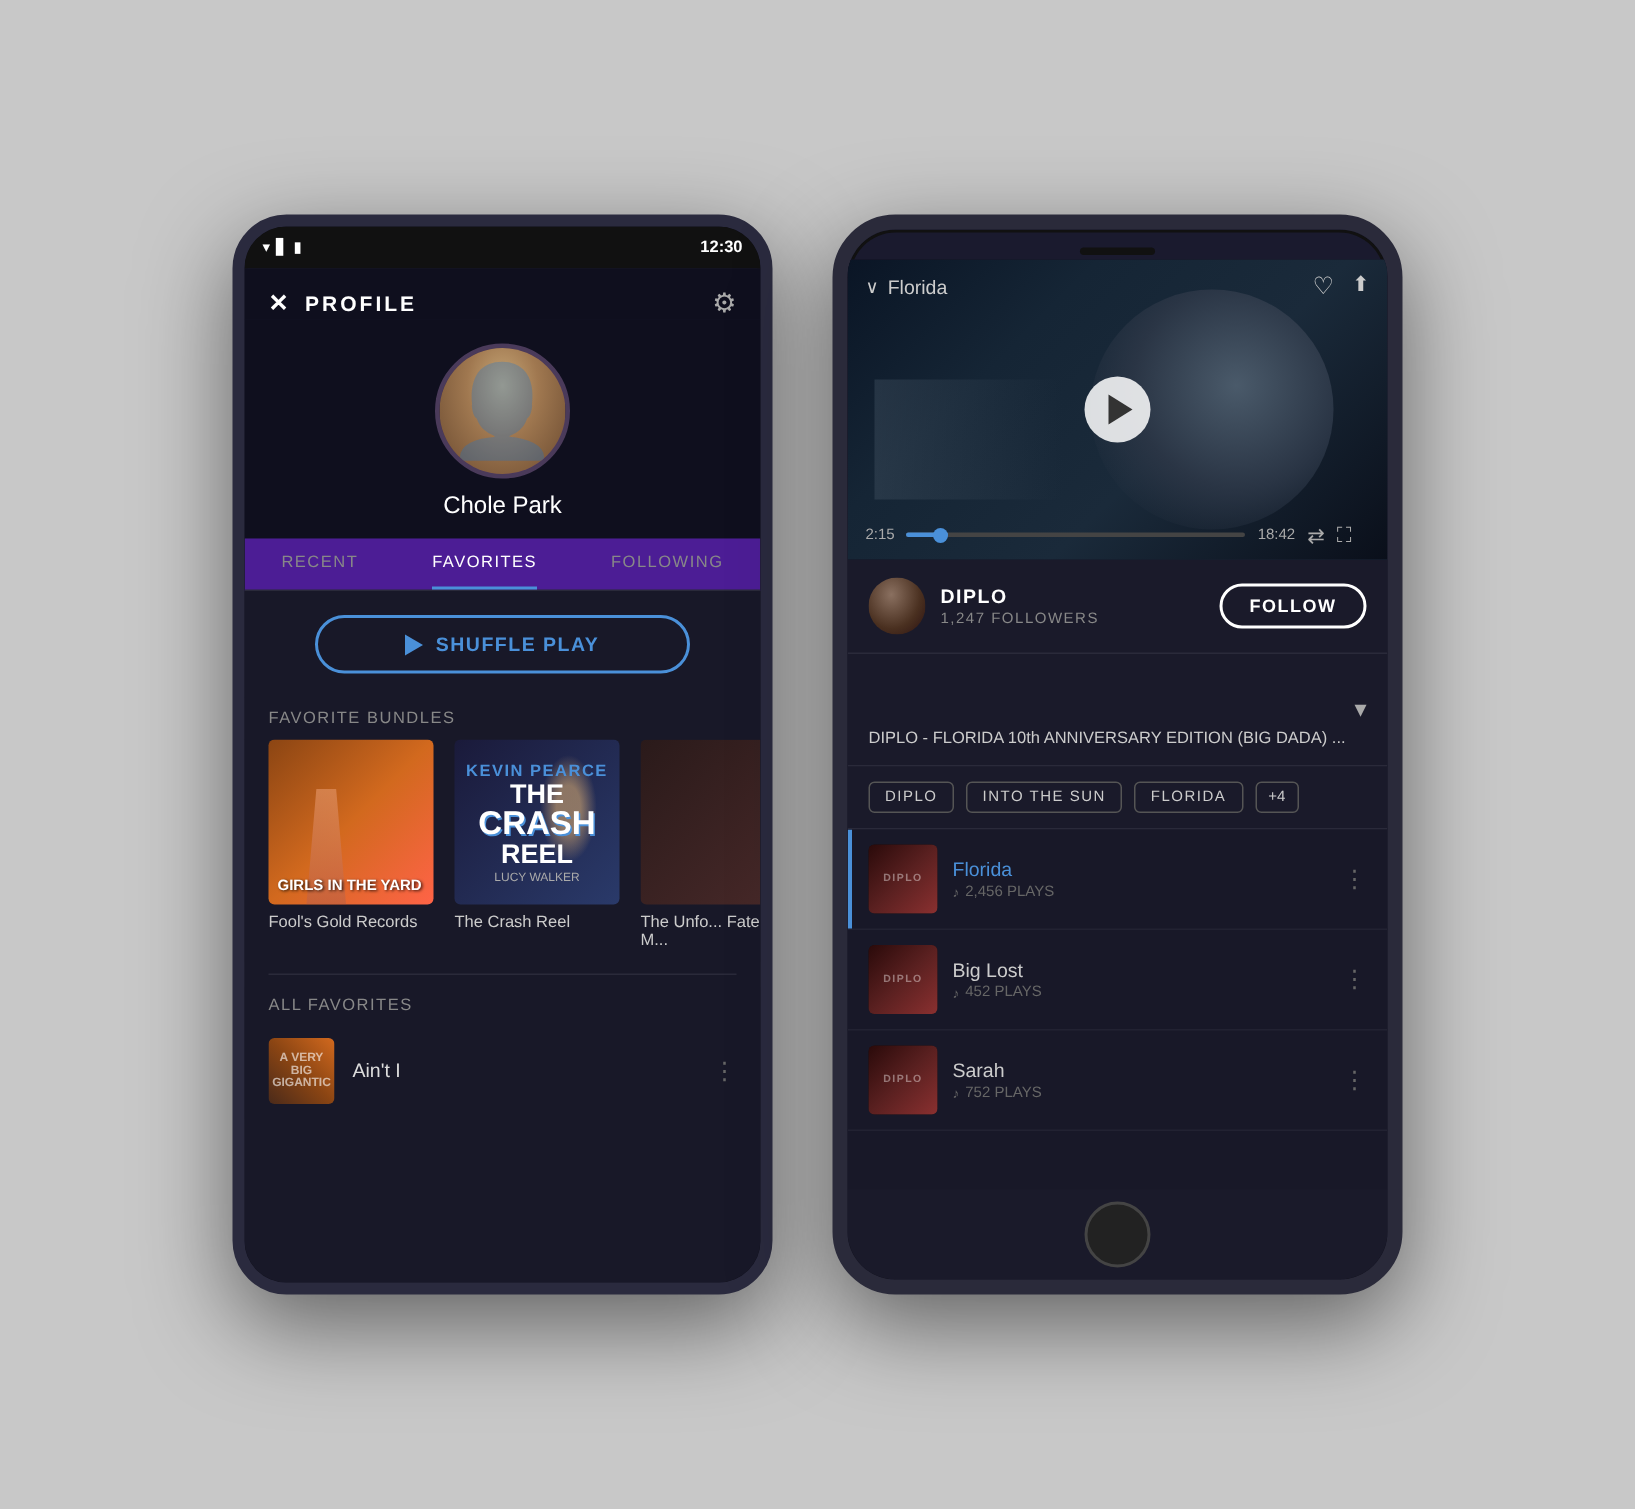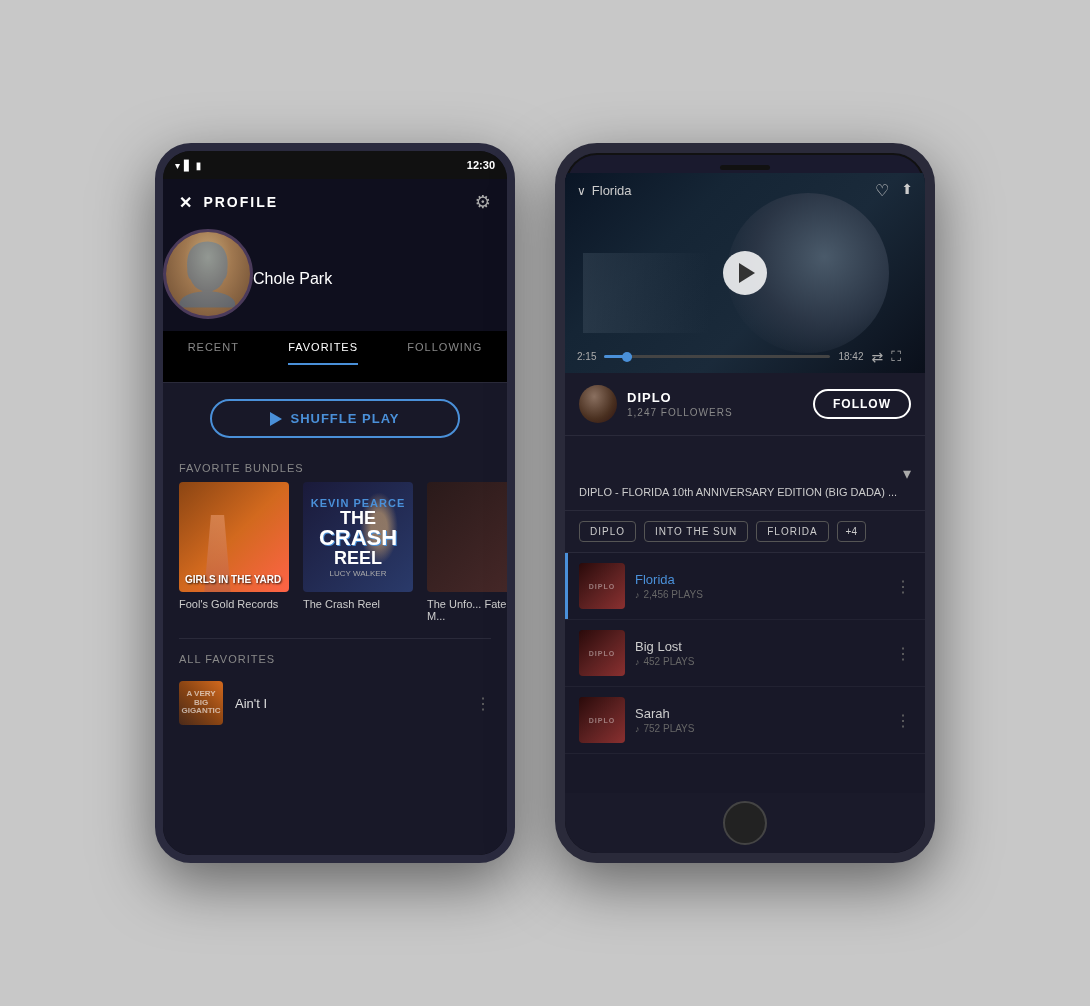--- a/index.html
+++ b/index.html
@@ -71,21 +71,21 @@
       font-size: 14px;
       font-weight: bold;
       letter-spacing: 1px;
       display: flex;
       align-items: center;
       gap: 10px;
     }
     .profile-avatar-section {
       background: #0f0f1e;
       display: flex;
-      flex-direction: row;
+      flex-direction: column;
       align-items: center;
       padding: 16px 0 12px;
     }
     .avatar-circle {
       width: 90px;
       height: 90px;
       border-radius: 50%;
       background: linear-gradient(135deg, #3a2a4a, #5a3a6a);
       border: 3px solid #4a3a5a;
       overflow: hidden;
@@ -109,24 +109,24 @@
       transform: translate(-50%, -50%);
       opacity: 0.3;
     }
     .user-name {
       color: #fff;
       font-size: 16px;
       font-weight: 500;
       margin-top: 10px;
     }
     .profile-tabs {
-      background: #000000;
+      background: #4c1d95;
       display: flex;
       justify-content: space-around;
-      padding: 10px 0 17px;
+      padding: 10px 0 0;
       border-bottom: 1px solid #2a2a3a;
     }
     .profile-tab {
       color: #888;
       font-size: 11px;
       letter-spacing: 1px;
       padding-bottom: 10px;
       cursor: pointer;
     }
     .profile-tab.active {

